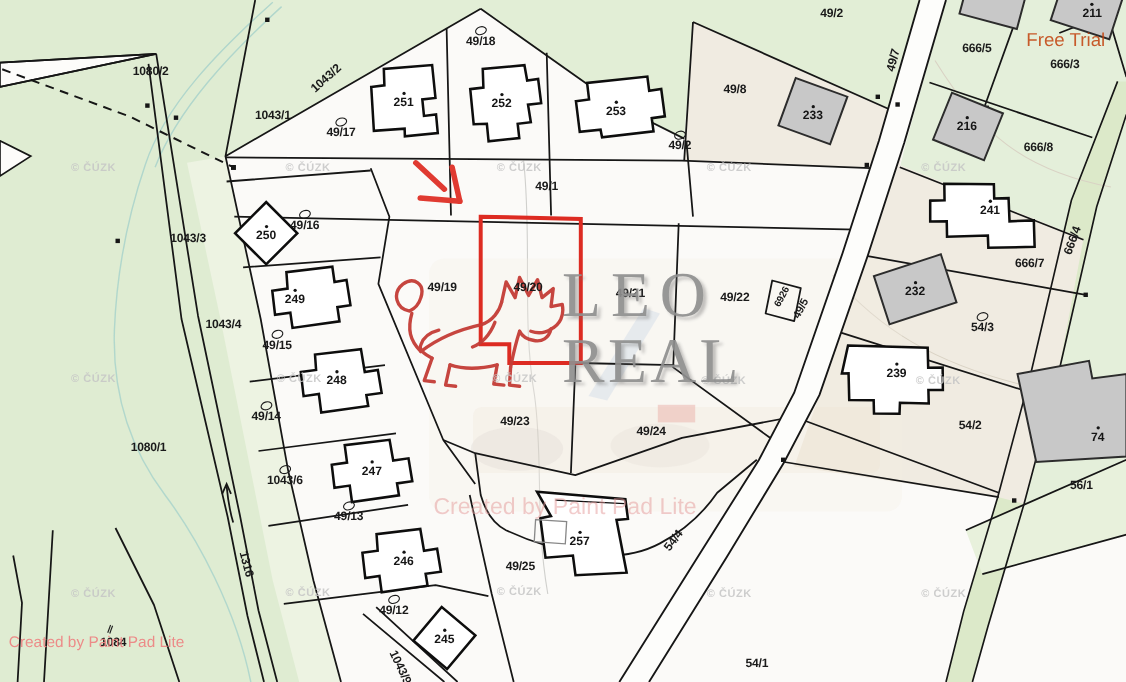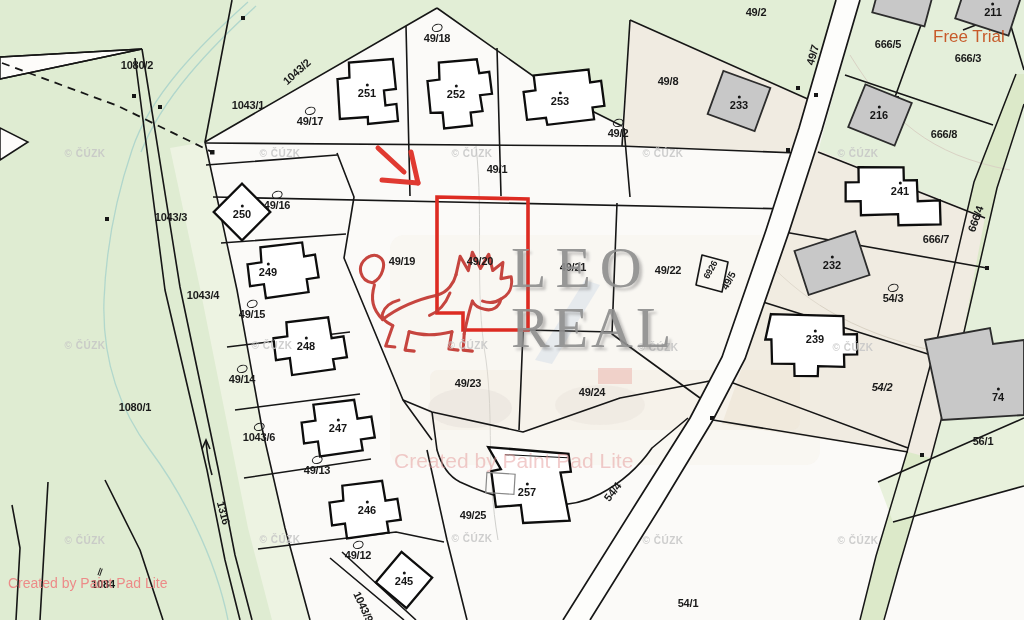--- a/index.html
+++ b/index.html
@@ -256,21 +256,21 @@
       <div class="plabel" style="left: 711px; top: 270px; transform: translate(-50%, -50%) rotate(-62deg);">
         <span style="font-size: 9px;">6926</span>
       </div>
       <div class="plabel" style="left: 729px; top: 281px; transform: translate(-50%, -50%) rotate(-62deg);">
         <span style="font-size: 10px;">49/5</span>
       </div>
       <div class="plabel" style="left: 893px; top: 294px; transform: translate(-50%, -50%) rotate(0deg);">
         <span class="psym"></span>
         <span>54/3</span>
       </div>
-      <div class="plabel" style="left: 882px; top: 388px; transform: translate(-50%, -50%) rotate(0deg); font-style: italic;">
+      <div class="plabel" style="left: 882px; top: 388px; transform: translate(-50%, -50%) rotate(0deg);">
         <span>54/2</span>
       </div>
       <div class="plabel" style="left: 983px; top: 442px; transform: translate(-50%, -50%) rotate(0deg);">
         <span>56/1</span>
       </div>
       <div class="plabel" style="left: 613px; top: 492px; transform: translate(-50%, -50%) rotate(-52deg);">
         <span>54/4</span>
       </div>
       <div class="plabel" style="left: 688px; top: 604px; transform: translate(-50%, -50%) rotate(0deg);">
         <span>54/1</span>

